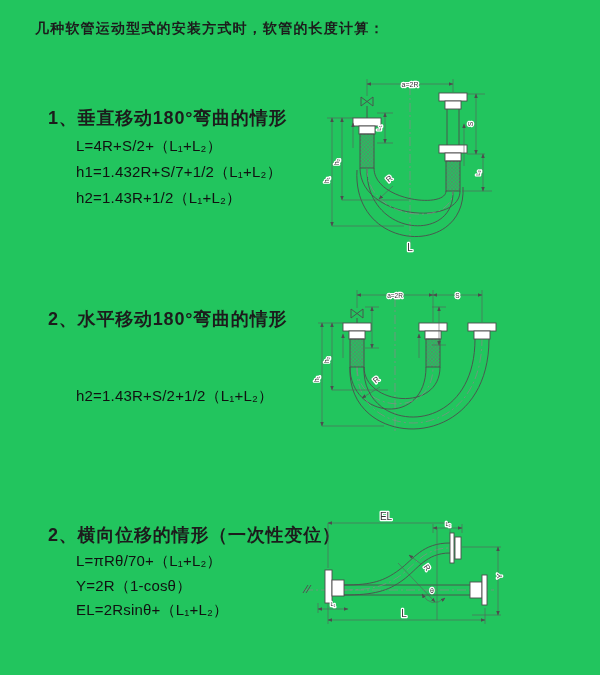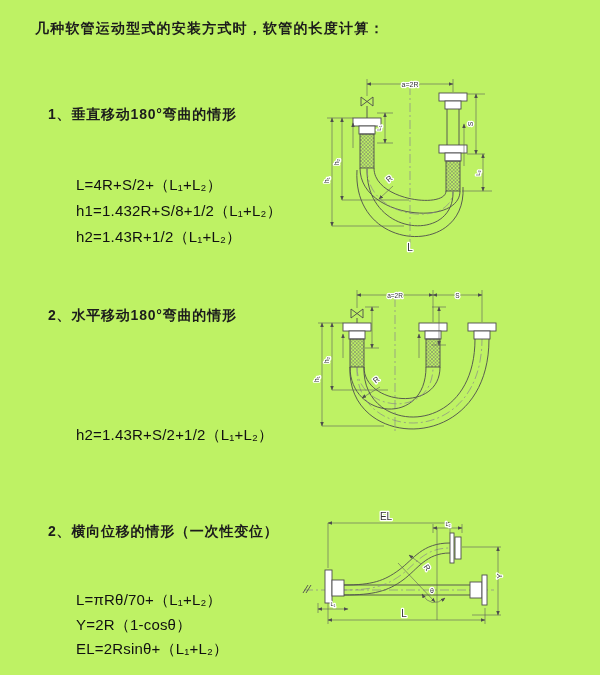--- a/index.html
+++ b/index.html
@@ -1,42 +1,42 @@
 <!DOCTYPE html>
 <html><head>
 <meta charset="utf-8">
 <style>
   html,body{margin:0;padding:0;}
   body{width:600px;height:675px;background:#ffffff;overflow:hidden;
        font-family:"Liberation Sans","DejaVu Sans",sans-serif;}
-  .page{position:relative;width:600px;height:675px;background:#bef264;}
+  .page{position:relative;width:600px;height:675px;background:#22c55e;}
   .title{position:absolute;left:35px;top:20px;font-size:14px;font-weight:bold;
          color:#1c1c1c;letter-spacing:1.2px;white-space:nowrap;}
-  .heading{position:absolute;font-size:14px;font-weight:bold;color:#1c1c1c;
+  .heading{position:absolute;font-size:18px;font-weight:bold;color:#1c1c1c;
            letter-spacing:0.8px;white-space:nowrap;}
   .formula{position:absolute;font-size:15px;font-weight:normal;color:#111;
-           letter-spacing:0.2px;white-space:nowrap;margin-top:39px;}
+           letter-spacing:0.2px;white-space:nowrap;}
   svg{position:absolute;}
   .ln{stroke:#4d4d4d;stroke-width:0.9;fill:none;}
   .fl{stroke:#4d4d4d;stroke-width:0.9;fill:#ffffff;}
   .dim{stroke:#5a5a5a;stroke-width:0.6;fill:none;}
   .cl{stroke:#8a8a8a;stroke-width:0.7;fill:none;stroke-dasharray:9 3 2 3;}
   .svgt{font-family:"Liberation Sans","DejaVu Sans",sans-serif;fill:#333;
         paint-order:stroke;stroke:#fff;stroke-width:2.5px;stroke-linejoin:round;}
 </style>
 </head>
 <body>
 
 <div class="page">
 
   <div class="title">几种软管运动型式的安装方式时，软管的长度计算：</div>
 
   <div class="heading" style="left:48px;top:106px">1、垂直移动180°弯曲的情形</div>
   <div class="formula" style="left:76px;top:137px">L=4R+S/2+（L₁+L₂）</div>
-  <div class="formula" style="left:76px;top:163px">h1=1.432R+S/8+1/2（L₁+L₂）</div>
+  <div class="formula" style="left:76px;top:163px">h1=1.432R+S/7+1/2（L₁+L₂）</div>
   <div class="formula" style="left:76px;top:189px">h2=1.43R+1/2（L₁+L₂）</div>
 
   <svg style="left:312px;top:70px" width="200" height="192" viewBox="0 0 200 192">
     <defs>
       <marker id="a1" viewBox="0 0 10 8" refX="9" refY="4" markerWidth="8" markerHeight="6" orient="auto-start-reverse">
         <path d="M0,0 L10,4 L0,8 Z" fill="#4d4d4d"></path>
       </marker>
       <pattern id="p1" width="3.5" height="3.5" patternUnits="userSpaceOnUse">
         <path d="M0,3.5 L3.5,0 M0,0 L3.5,3.5" stroke="#6e6e6e" stroke-width="0.5"></path>
       </pattern>

